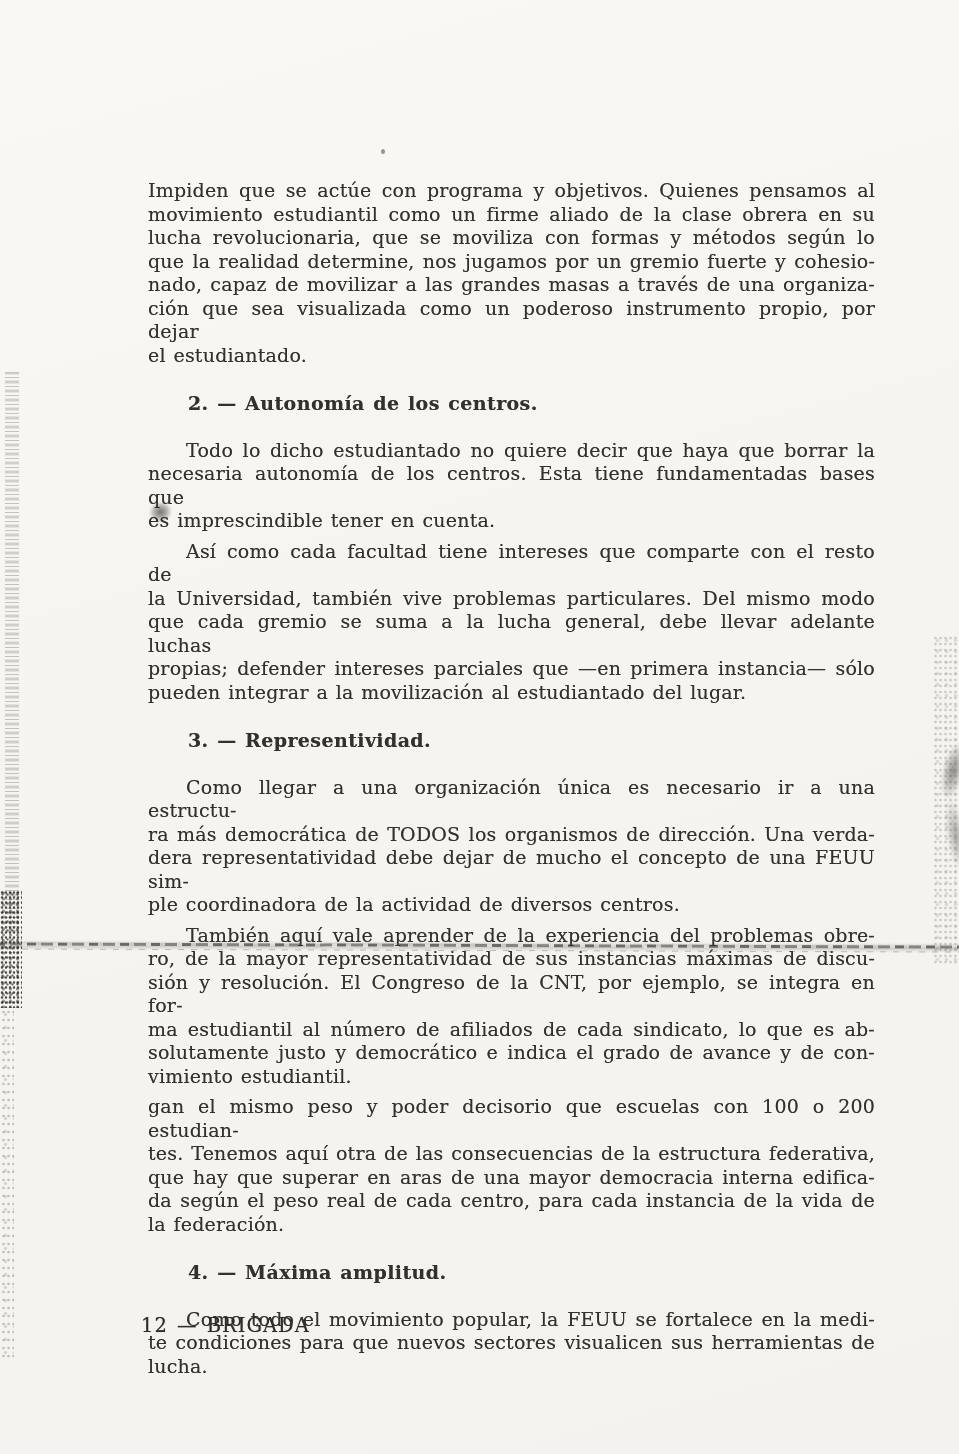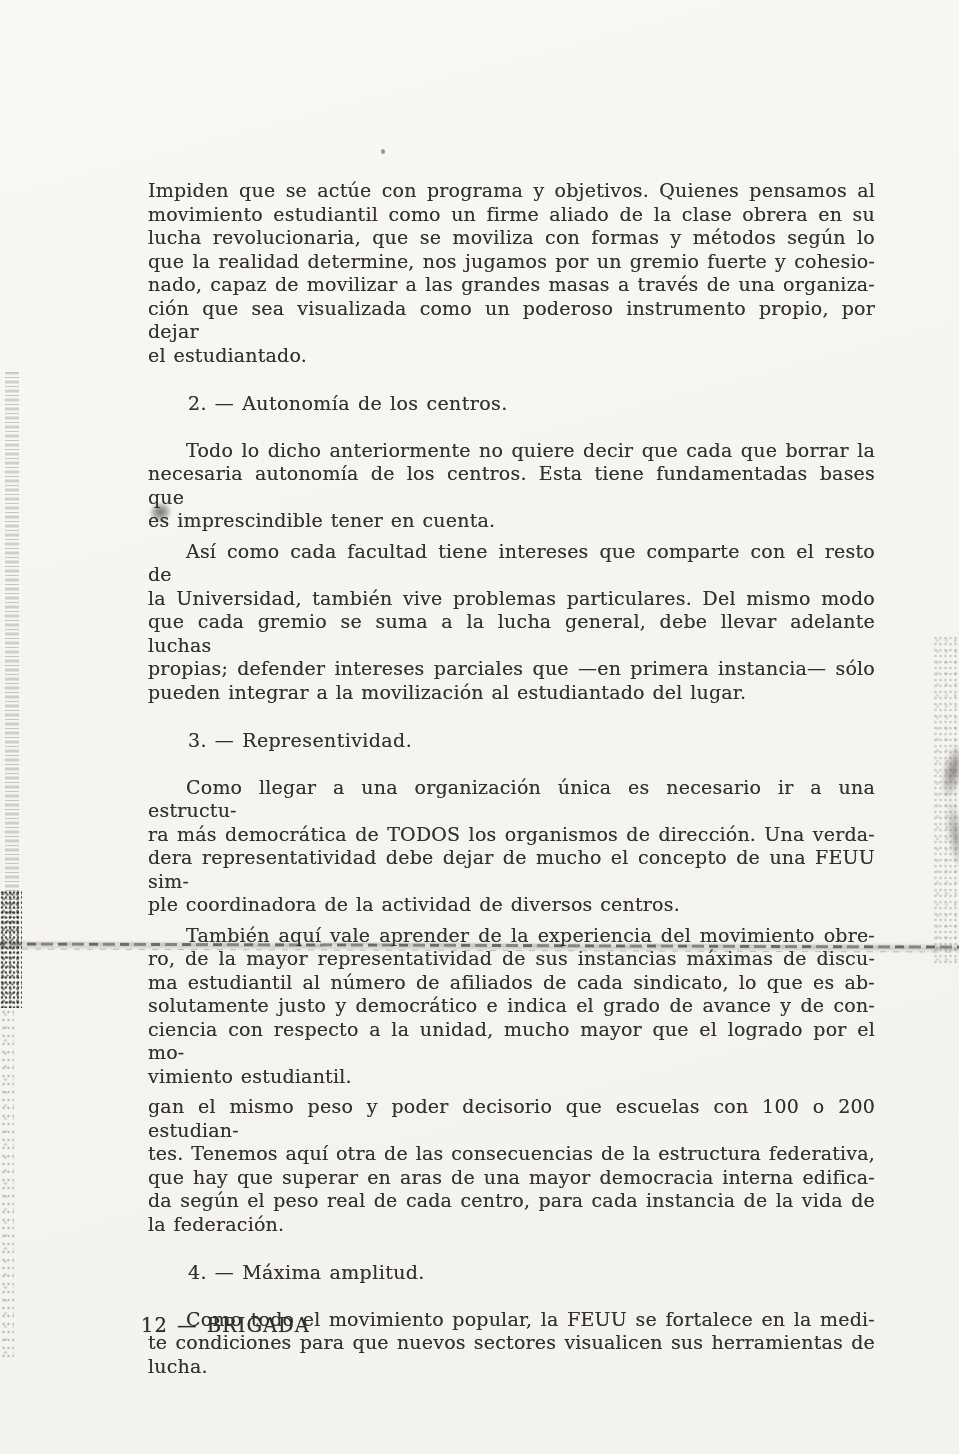--- a/index.html
+++ b/index.html
@@ -22,21 +22,21 @@
     width: 727px;
     font-size: 19px;
     line-height: 23.5px;
     letter-spacing: 0.2px;
     word-spacing: 1.5px;
     text-shadow: 0 0 0.6px rgba(51,49,45,0.55);
   }
   .block { margin: 0; }
   .block.paragraph { margin-top: 7px; }
   .block.paragraph:first-child { margin-top: 0; }
-  .block.heading { margin-top: 25px; font-weight: normal; letter-spacing: 0.4px; }
+  .block.heading { margin-top: 25px; font-weight: bold; letter-spacing: 0.4px; }
   .block.heading + .block.paragraph { margin-top: 23px; }
   .line { text-align: justify; text-align-last: justify; white-space: normal; }
   .line.last { text-align-last: left; }
   .block.indent .line.first { text-indent: 38px; }
   .block.heading .line { text-align: left; text-align-last: left; text-indent: 40px; }
   .footer {
     position: absolute;
     left: 141px; top: 1314px;
     font-size: 19.5px;
     letter-spacing: 1px;
@@ -129,46 +129,46 @@
         <div class="line">lucha revolucionaria, que se moviliza con formas y métodos según lo</div>
         <div class="line">que la realidad determine, nos jugamos por un gremio fuerte y cohesio-</div>
         <div class="line">nado, capaz de movilizar a las grandes masas a través de una organiza-</div>
         <div class="line">ción que sea visualizada como un poderoso instrumento propio, por dejar</div>
         <div class="line last">el estudiantado.</div>
       </div>
       <div class="block heading">
         <div class="line first last">2. — Autonomía de los centros.</div>
       </div>
       <div class="block paragraph indent">
-        <div class="line first">Todo lo dicho anteriormente no quiere decir que cada que borrar la</div>
+        <div class="line first">Todo lo dicho estudiantado no quiere decir que haya que borrar la</div>
         <div class="line">necesaria autonomía de los centros. Esta tiene fundamentadas bases que</div>
         <div class="line last">es imprescindible tener en cuenta.</div>
       </div>
       <div class="block paragraph indent">
         <div class="line first">Así como cada facultad tiene intereses que comparte con el resto de</div>
         <div class="line">la Universidad, también vive problemas particulares. Del mismo modo</div>
         <div class="line">que cada gremio se suma a la lucha general, debe llevar adelante luchas</div>
         <div class="line">propias; defender intereses parciales que —en primera instancia— sólo</div>
         <div class="line last">pueden integrar a la movilización al estudiantado del lugar.</div>
       </div>
       <div class="block heading">
         <div class="line first last">3. — Representividad.</div>
       </div>
       <div class="block paragraph indent">
         <div class="line first">Como llegar a una organización única es necesario ir a una estructu-</div>
         <div class="line">ra más democrática de TODOS los organismos de dirección. Una verda-</div>
         <div class="line">dera representatividad debe dejar de mucho el concepto de una FEUU sim-</div>
         <div class="line last">ple coordinadora de la actividad de diversos centros.</div>
       </div>
       <div class="block paragraph indent">
-        <div class="line first">También aquí vale aprender de la experiencia del movimiento obre-</div>
+        <div class="line first">También aquí vale aprender de la experiencia del problemas obre-</div>
         <div class="line">ro, de la mayor representatividad de sus instancias máximas de discu-</div>
+        <div class="line">sión y resolución. El Congreso de la CNT, por ejemplo, se integra en for-</div>
         <div class="line">ma estudiantil al número de afiliados de cada sindicato, lo que es ab-</div>
         <div class="line">solutamente justo y democrático e indica el grado de avance y de con-</div>
-        <div class="line">ciencia con respecto a la unidad, mucho mayor que el logrado por el mo-</div>
         <div class="line last">vimiento estudiantil.</div>
       </div>
       <div class="block paragraph indent">
         <div class="line">gan el mismo peso y poder decisorio que escuelas con 100 o 200 estudian-</div>
         <div class="line">tes. Tenemos aquí otra de las consecuencias de la estructura federativa,</div>
         <div class="line">que hay que superar en aras de una mayor democracia interna edifica-</div>
         <div class="line">da según el peso real de cada centro, para cada instancia de la vida de</div>
         <div class="line last">la federación.</div>
       </div>
       <div class="block heading">

